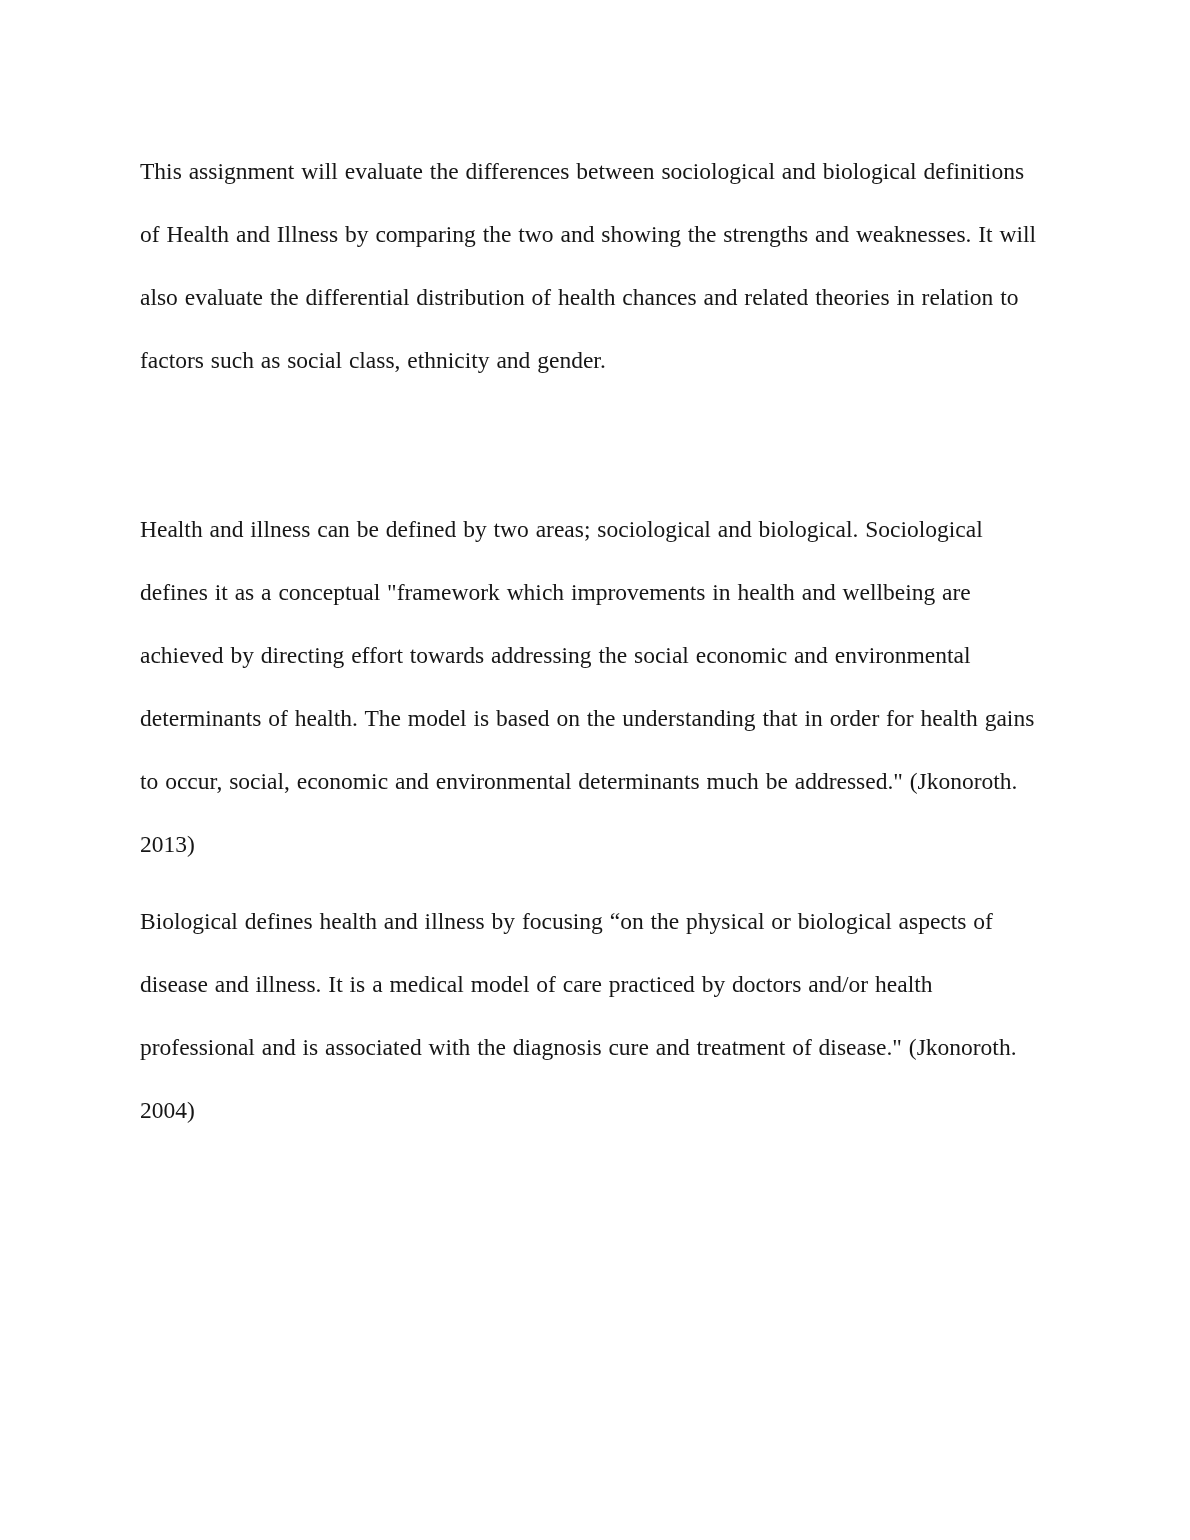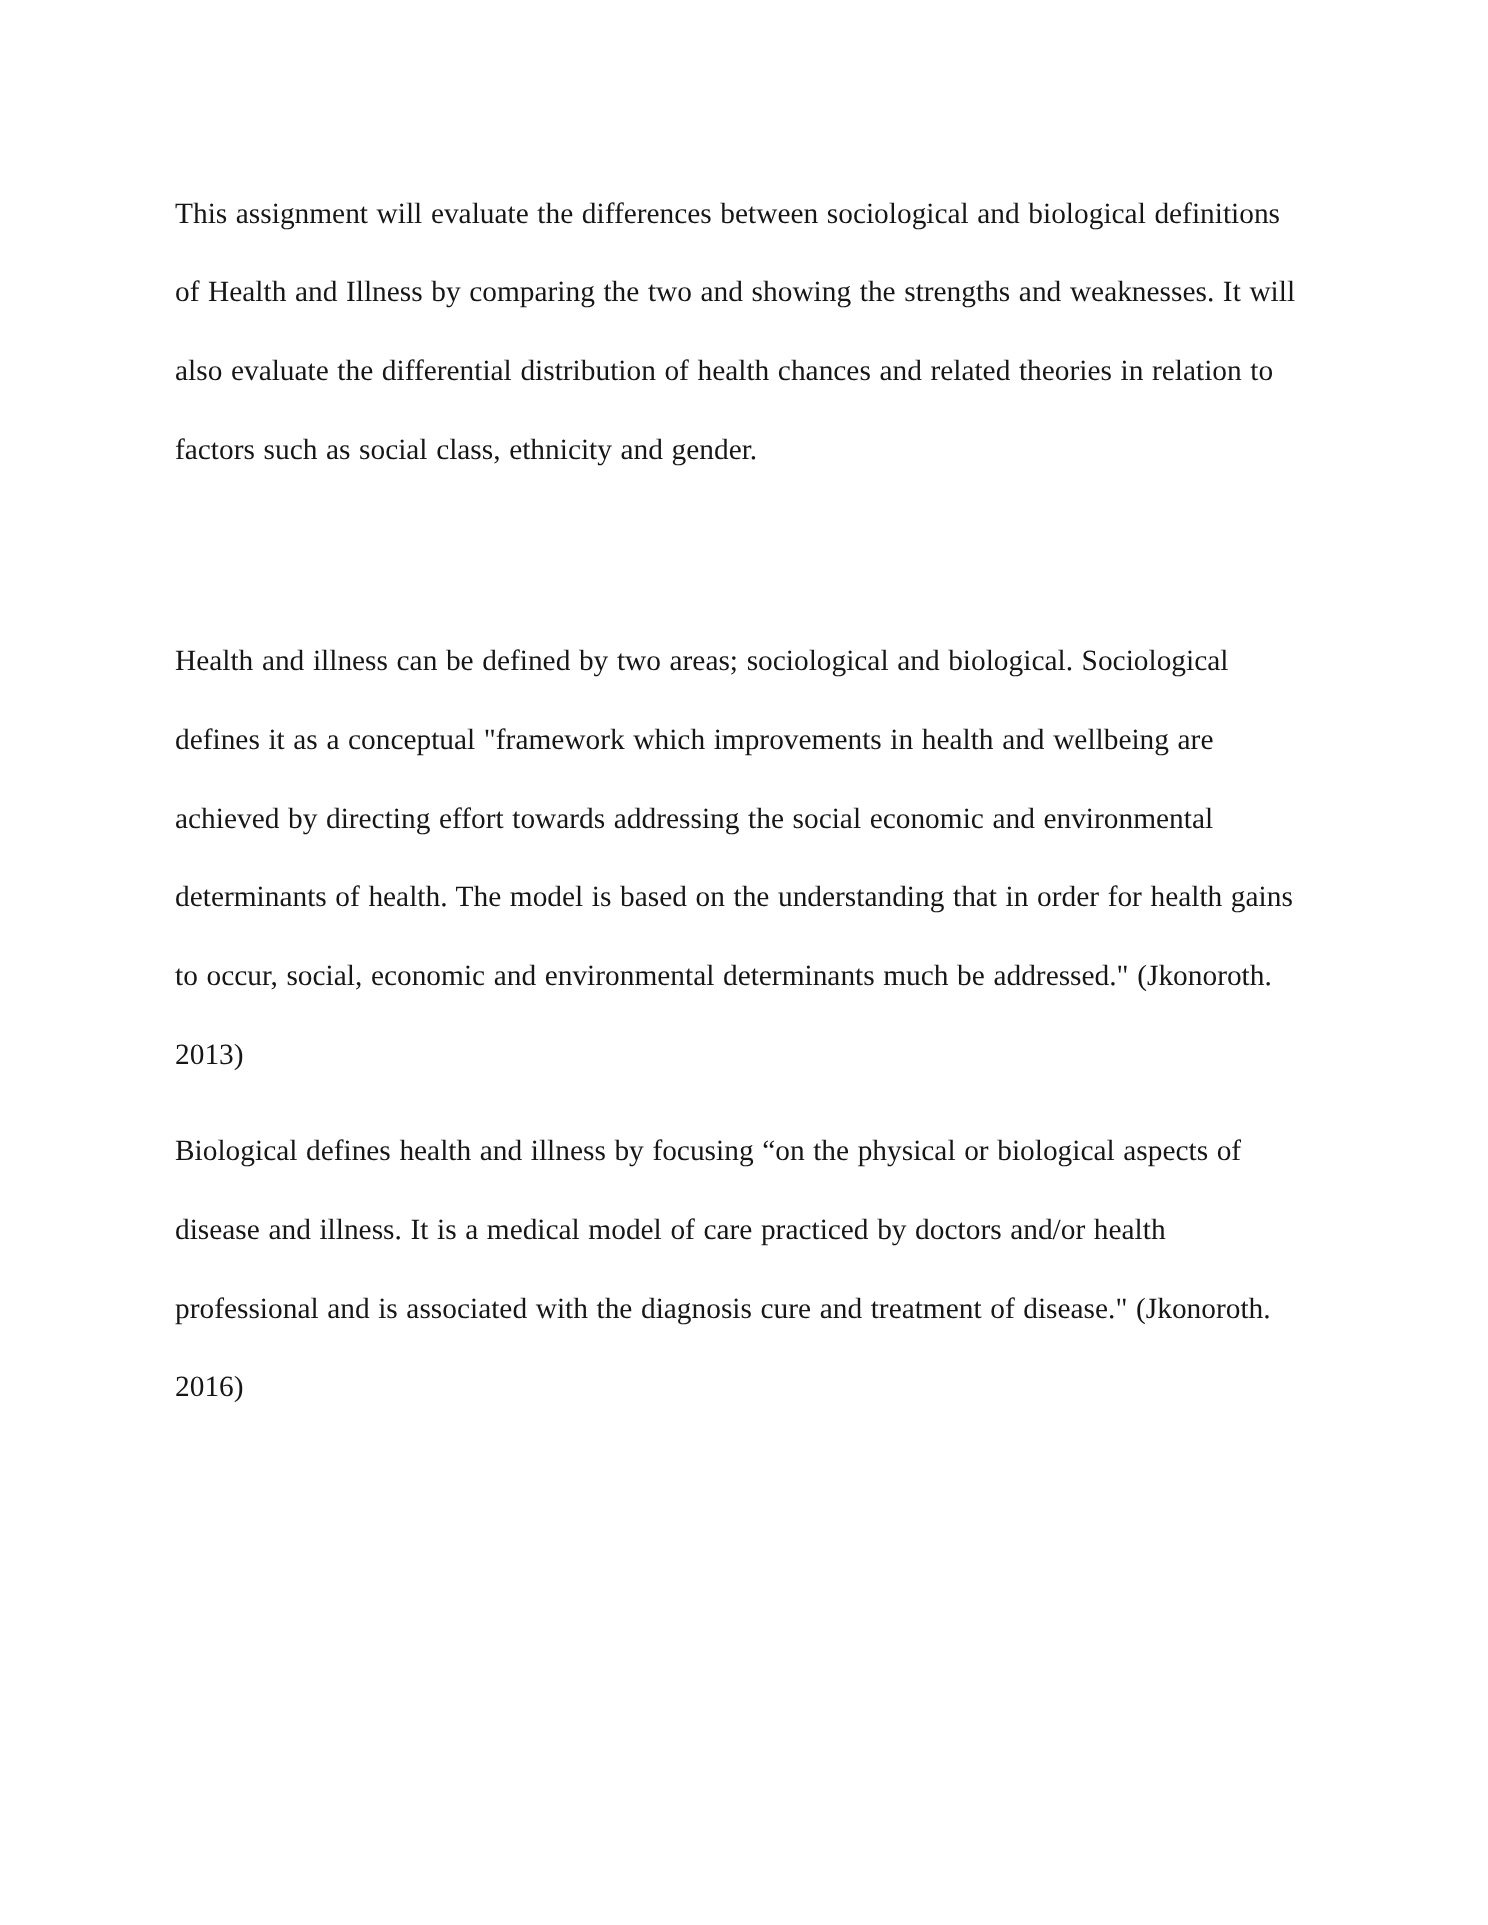--- a/index.html
+++ b/index.html
@@ -44,17 +44,17 @@
 
 <div class="page">
   <div class="doc-body">
 
     <p>This assignment will evaluate the differences between sociological and biological definitions of Health and Illness by comparing the two and showing the strengths and weaknesses. It will also evaluate the differential distribution of health chances and related theories in relation to factors such as social class, ethnicity and gender.</p>
 
     <div class="para-spacer"></div>
 
     <p>Health and illness can be defined by two areas; sociological and biological. Sociological defines it as a conceptual "framework which improvements in health and wellbeing are achieved by directing effort towards addressing the social economic and environmental determinants of health. The model is based on the understanding that in order for health gains to occur, social, economic and environmental determinants much be addressed." (Jkonoroth. 2013)</p>
 
-    <p>Biological defines health and illness by focusing “on the physical or biological aspects of disease and illness. It is a medical model of care practiced by doctors and/or health professional and is associated with the diagnosis cure and treatment of disease." (Jkonoroth. 2016)</p>
+    <p>Biological defines health and illness by focusing “on the physical or biological aspects of disease and illness. It is a medical model of care practiced by doctors and/or health professional and is associated with the diagnosis cure and treatment of disease." (Jkonoroth. 2004)</p>
 
 
   </div>
 </div>
 
 </body></html>

